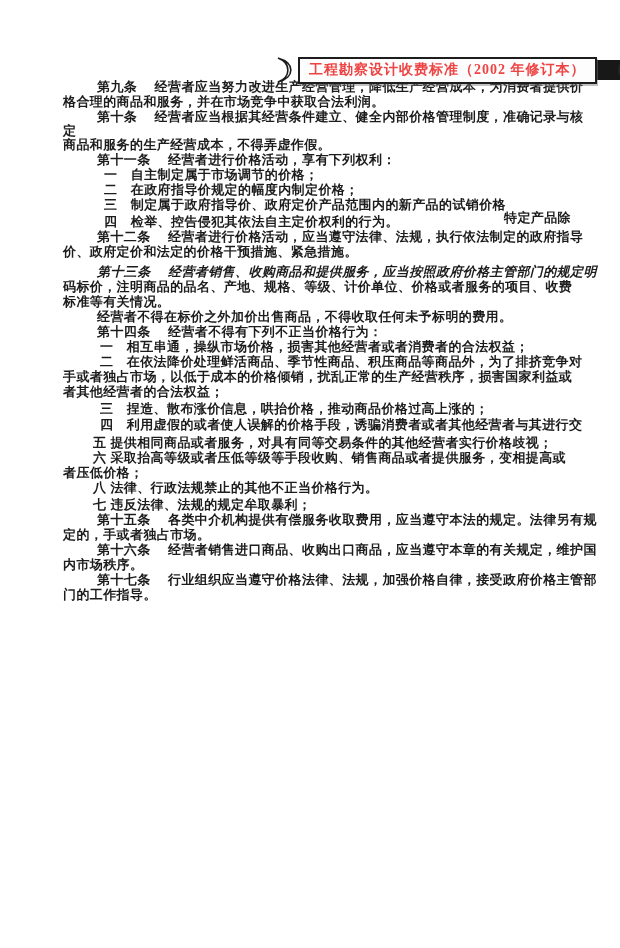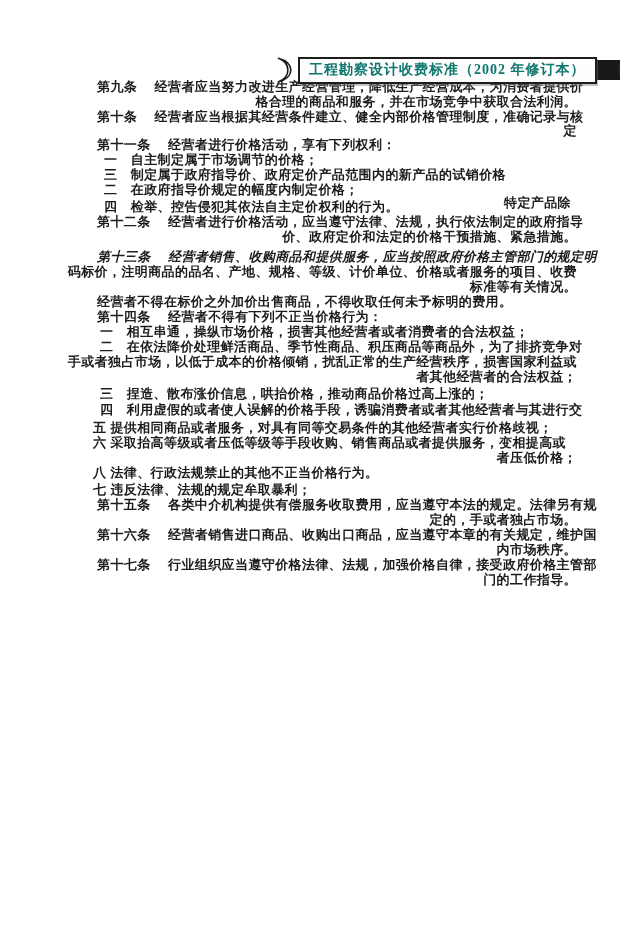--- a/index.html
+++ b/index.html
@@ -29,21 +29,21 @@
     width:21px;height:26px;flex:0 0 auto;margin-right:1px;
   }
   .hdr .titlebox{
     position:relative;z-index:2;
     border:2px solid var(--border);
     background:#fdfdfd;
     box-shadow:1px 2px 0 rgba(120,120,120,.45);
     padding:2px 9px 3px 9px;
     font-family:"Liberation Serif","DejaVu Serif",serif;
     font-weight:bold;font-size:14px;letter-spacing:1px;
-    white-space:nowrap;color:#0f766e;
+    white-space:nowrap;color:#ef4444;
   }
   .hdr .pill{
     position:relative;z-index:1;
     margin-left:-4px;width:60px;height:20px;
     background:var(--bar);
     border-radius:3px 11px 11px 3px;
   }
   .hdr .badge{
     position:absolute;right:-2px;top:-4px;
     width:37px;height:27px;
@@ -55,21 +55,21 @@
   }
 
   
   .doc{
     position:absolute;left:63px;top:79px;width:514px;
     font-size:13px;line-height:15px;font-weight:600;
     letter-spacing:.4px;color:var(--ink);
   }
   .ln{position:relative;min-height:15px;white-space:nowrap;}
   .ln.tight{min-height:13px;line-height:13px;}
-  .ind-f{padding-left:0;text-align:right;}
+  .ind-f{padding-left:0;}
   .ind-p{padding-left:34px;}
   .ind-a{padding-left:41px;}
   .ind-b{padding-left:37px;}
   .ind-c{padding-left:30px;}
   .note{
     position:absolute;right:6px;top:-4px;
     font-size:13px;font-weight:600;letter-spacing:.4px;
   }
 </style>
 </head>
@@ -89,24 +89,25 @@
         
       </div>
     </div>
   </div>
 
   <div class="doc">
       <div class="ln ind-p"><span>第九条　 经营者应当努力改进生产经营管理，降低生产经营成本，为消费者提供价</span></div>
       <div class="ln ind-f"><span>格合理的商品和服务，并在市场竞争中获取合法利润。</span></div>
       <div class="ln ind-p"><span>第十条　 经营者应当根据其经营条件建立、健全内部价格管理制度，准确记录与核</span></div>
       <div class="ln ind-f tight"><span>定</span></div>
+      <div class="ln ind-f"><span>商品和服务的生产经营成本，不得弄虚作假。</span></div>
       <div class="ln ind-p"><span>第十一条　 经营者进行价格活动，享有下列权利：</span></div>
       <div class="ln ind-a"><span>一　自主制定属于市场调节的价格；</span></div>
+      <div class="ln ind-a"><span>二　在政府指导价规定的幅度内制定价格；</span></div>
       <div class="ln ind-a"><span>三　制定属于政府指导价、政府定价产品范围内的新产品的试销价格</span></div>
-      <div class="ln ind-a"><span>二　在政府指导价规定的幅度内制定价格；</span></div>
       <div class="ln ind-a" style="margin-top: 2px;"><span>四　检举、控告侵犯其依法自主定价权利的行为。</span><span class="note">特定产品除</span></div>
       <div class="ln ind-p"><span>第十二条　 经营者进行价格活动，应当遵守法律、法规，执行依法制定的政府指导</span></div>
       <div class="ln ind-f"><span>价、政府定价和法定的价格干预措施、紧急措施。</span></div>
       <div class="ln ind-p" style="margin-top: 5px; font-style: italic;"><span>第十三条　 经营者销售、收购商品和提供服务，应当按照政府价格主管部门的规定明</span></div>
       <div class="ln ind-f"><span>码标价，注明商品的品名、产地、规格、等级、计价单位、价格或者服务的项目、收费</span></div>
       <div class="ln ind-f"><span>标准等有关情况。</span></div>
       <div class="ln ind-p"><span>经营者不得在标价之外加价出售商品，不得收取任何未予标明的费用。</span></div>
       <div class="ln ind-p"><span>第十四条　 经营者不得有下列不正当价格行为：</span></div>
       <div class="ln ind-b"><span>一　相互串通，操纵市场价格，损害其他经营者或者消费者的合法权益；</span></div>
       <div class="ln ind-b"><span>二　在依法降价处理鲜活商品、季节性商品、积压商品等商品外，为了排挤竞争对</span></div>

